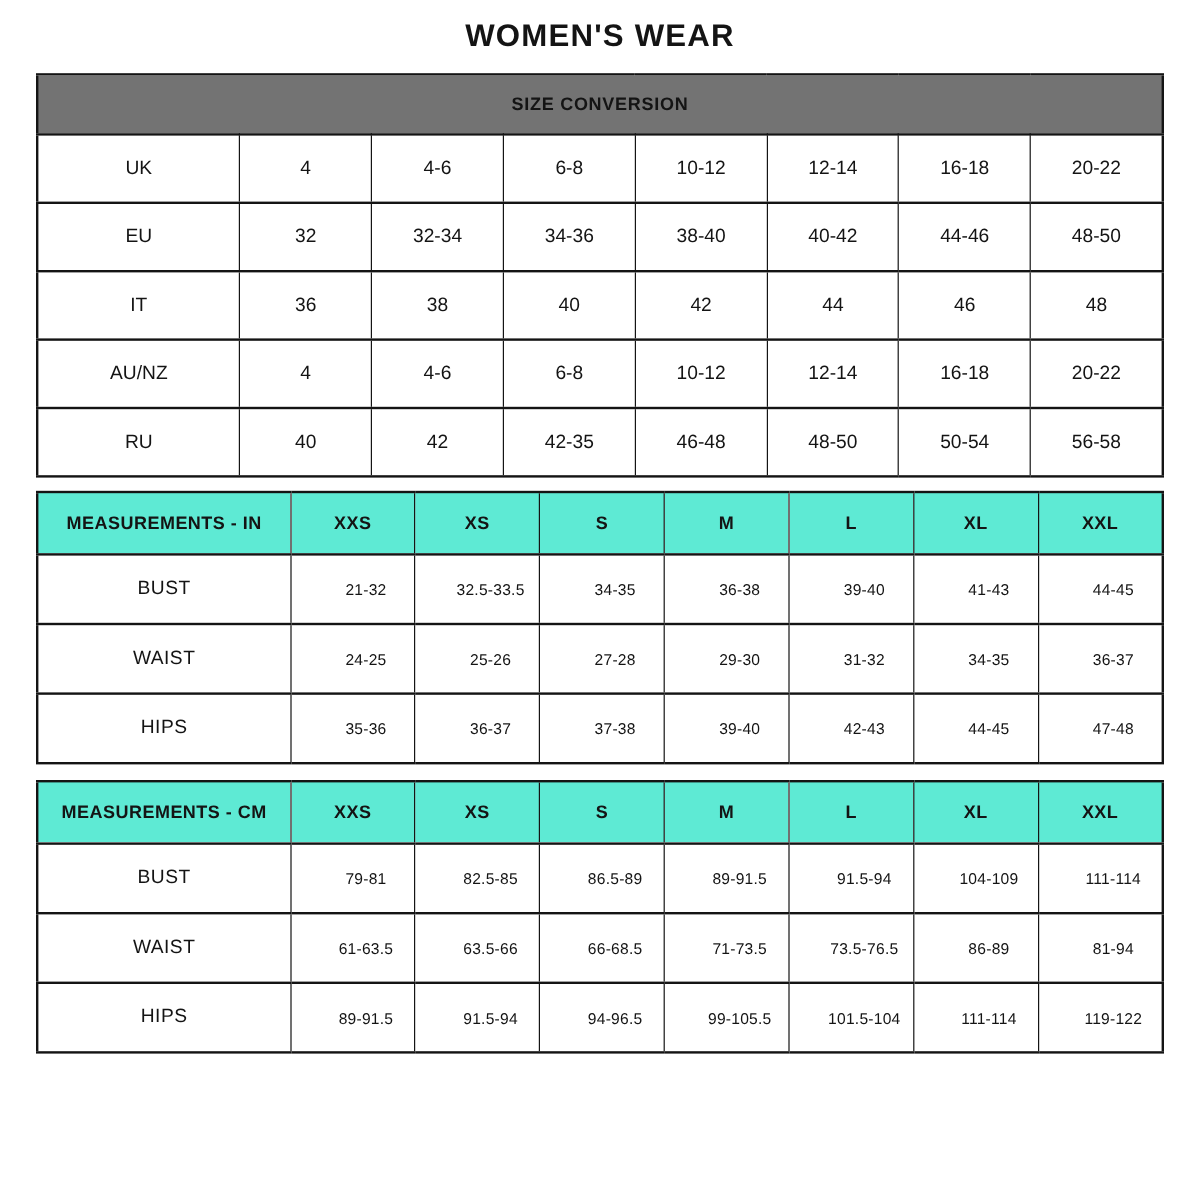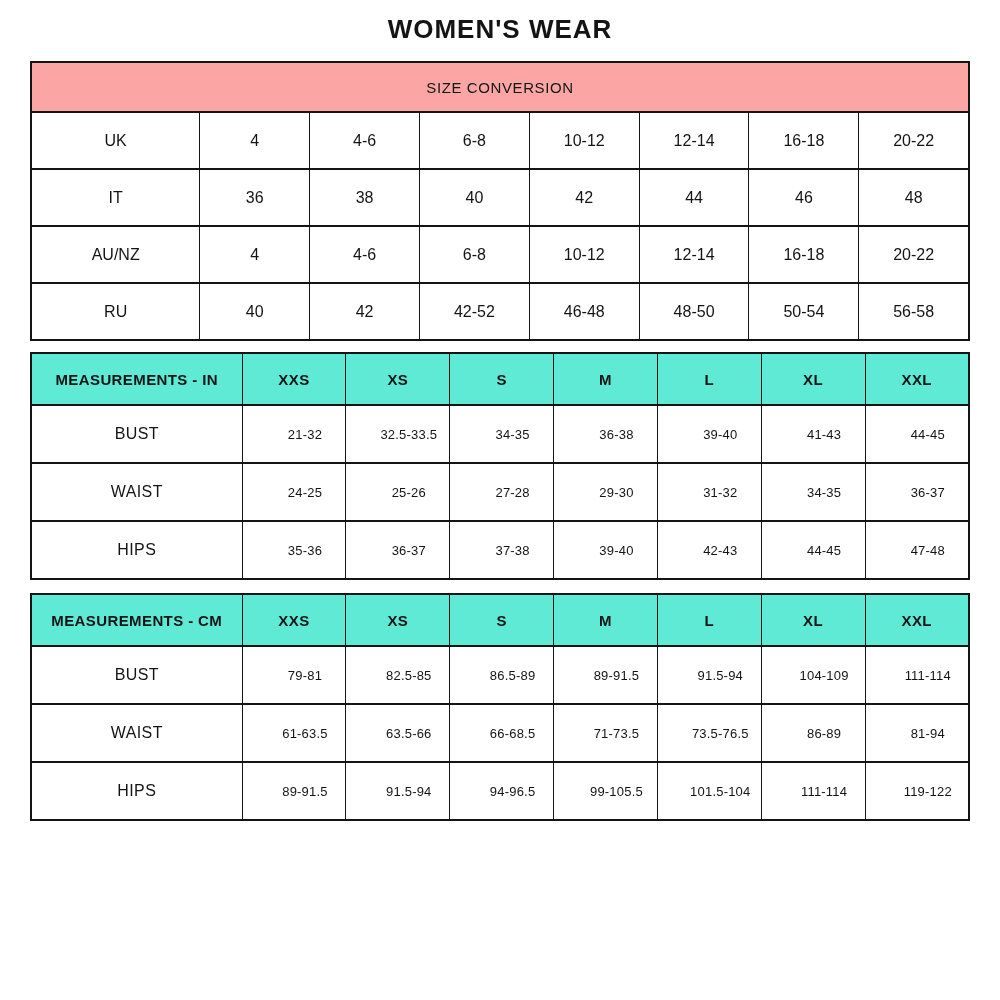--- a/index.html
+++ b/index.html
@@ -14,21 +14,21 @@
     border-left:1px solid #141414;border-right:1px solid #141414;
     border-top:2px solid #141414;border-bottom:2px solid #141414;
     text-align:center;vertical-align:middle;padding:0 2px;
     overflow:hidden;white-space:nowrap;
   }
   
   .t-size tr{height:57px;}
   .t-size tr.bighead{height:50px;}
   .t-size td{font-size:16px;}
   .t-size .bighead td{
-    background:#fca5a5;font-weight:400;font-size:15px;letter-spacing:0.6px;
+    background:#737373;font-weight:700;font-size:15px;letter-spacing:0.6px;
   }
   .t-size .colhead td{font-size:16px;letter-spacing:0.3px;}
   
   .t-meas{margin-top:11px;}
   .t-meas tr{height:58px;}
   .t-meas tr.meashead{height:52px;}
   .t-meas .meashead td{
     background:#5eead4;font-weight:700;font-size:15px;letter-spacing:0.4px;
   }
   .t-meas td.rowlabel{font-size:16px;letter-spacing:0.4px;}
@@ -63,20 +63,30 @@
           <td class="rowlabel">UK</td>
           <td class="cell">4</td>
           <td class="cell">4-6</td>
           <td class="cell">6-8</td>
           <td class="cell">10-12</td>
           <td class="cell">12-14</td>
           <td class="cell">16-18</td>
           <td class="cell">20-22</td>
         </tr>
         <tr>
+          <td class="rowlabel">EU</td>
+          <td class="cell">32</td>
+          <td class="cell">32-34</td>
+          <td class="cell">34-36</td>
+          <td class="cell">38-40</td>
+          <td class="cell">40-42</td>
+          <td class="cell">44-46</td>
+          <td class="cell">48-50</td>
+        </tr>
+        <tr>
           <td class="rowlabel">IT</td>
           <td class="cell">36</td>
           <td class="cell">38</td>
           <td class="cell">40</td>
           <td class="cell">42</td>
           <td class="cell">44</td>
           <td class="cell">46</td>
           <td class="cell">48</td>
         </tr>
         <tr>
@@ -86,21 +96,21 @@
           <td class="cell">6-8</td>
           <td class="cell">10-12</td>
           <td class="cell">12-14</td>
           <td class="cell">16-18</td>
           <td class="cell">20-22</td>
         </tr>
         <tr>
           <td class="rowlabel">RU</td>
           <td class="cell">40</td>
           <td class="cell">42</td>
-          <td class="cell">42-52</td>
+          <td class="cell">42-35</td>
           <td class="cell">46-48</td>
           <td class="cell">48-50</td>
           <td class="cell">50-54</td>
           <td class="cell">56-58</td>
         </tr>
       </tbody>
   </table>
 
   <table class="t-meas t-in">
     <colgroup>

